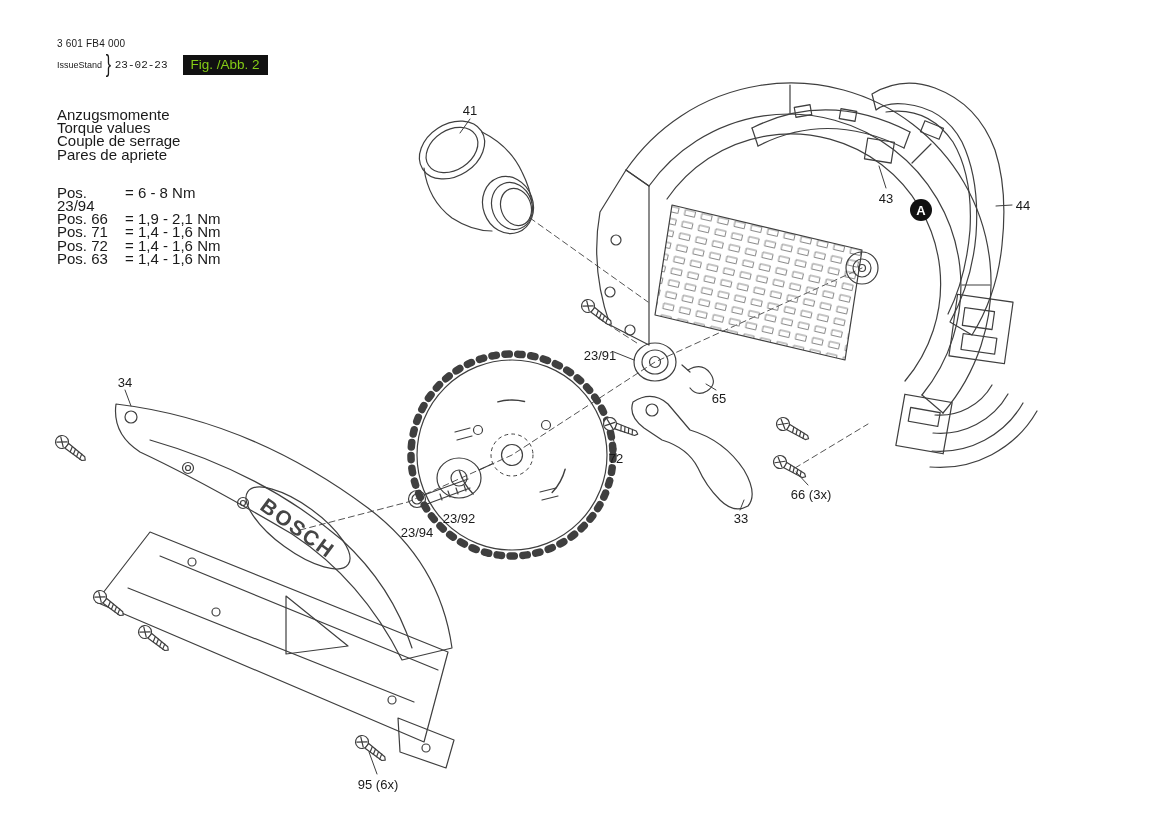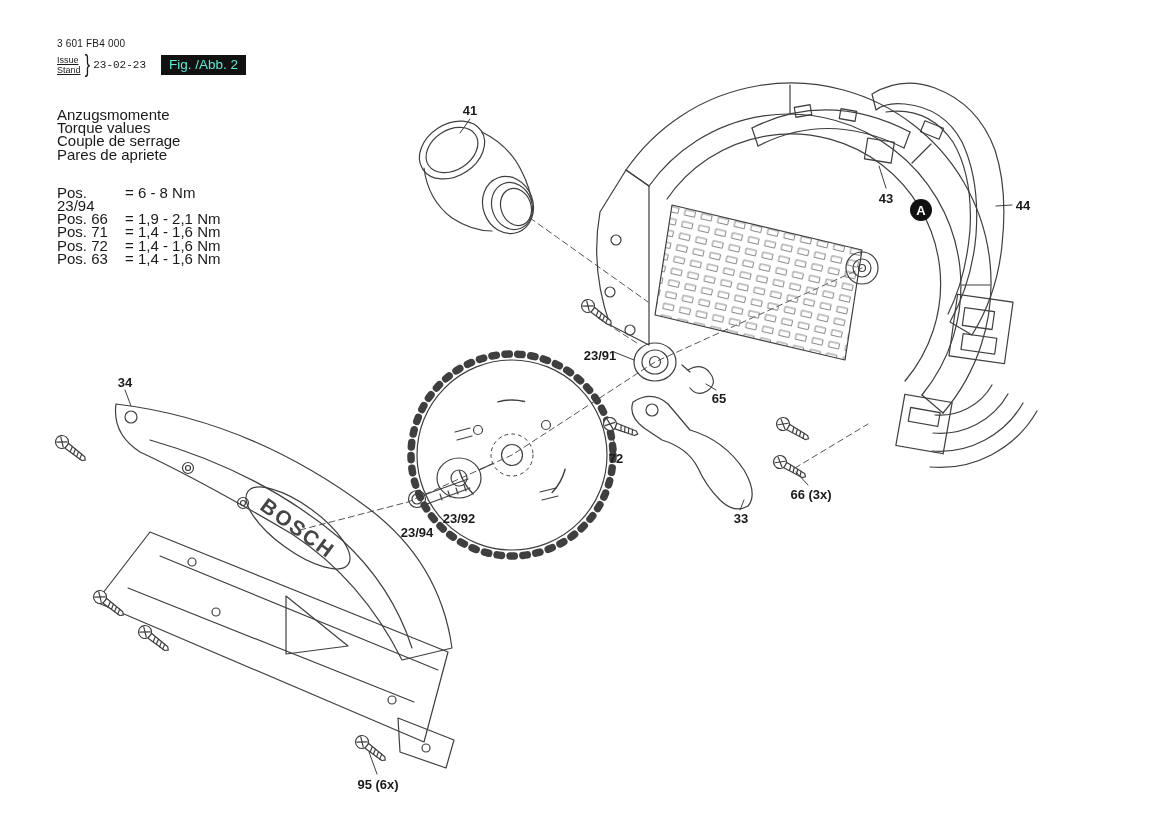--- a/index.html
+++ b/index.html
@@ -6,35 +6,35 @@
   .page{
     position:relative;width:1169px;height:826px;background:#ffffff;
     font-family:"Liberation Sans",sans-serif;color:#1a1a1a;overflow:hidden;
   }
   svg.diagram{position:absolute;left:0;top:0;z-index:1;}
 
   
   .hdr{position:absolute;left:57px;top:38px;z-index:2;}
   .pn{font-size:10px;letter-spacing:.2px;}
   .issue-row{display:flex;align-items:center;margin-top:4px;gap:3px;}
-  .is-col{display:flex;flex-direction:column;font-size:9px;line-height:10px;text-decoration:underline;}
+  .is-col{display:flex;flex-direction:row;font-size:9px;line-height:10px;}
   .brace{font-size:20px;font-weight:300;display:inline-block;transform:scale(.8,1.15);}
   .date{font-size:11px;margin-right:12px;font-family:Liberation Mono, monospace;}
-  .figbadge{background:#111;color:#5eead4;font-size:13.5px;padding:2px 8px 3px;}
+  .figbadge{background:#111;color:#84cc16;font-size:13.5px;padding:2px 8px 3px;}
 
   
   .torque{position:absolute;left:57px;top:108px;z-index:2;font-size:15px;line-height:13.2px;}
   .torque .rows{margin-top:25px;}
   .trow{display:flex;}
   .trow .pos{width:68px;}
 
   
   .plabel{
     position:absolute;transform:translate(-50%,-50%);z-index:2;
-    font-size:13px;font-weight:bold;white-space:nowrap;
+    font-size:13px;font-weight:normal;white-space:nowrap;
   }
 
   
   .footer{position:absolute;left:997px;top:733px;z-index:2;font-size:10.5px;line-height:12.5px;}
 
   
   .brandtxt{fill:#454545;stroke:none;font-family:"Liberation Sans",sans-serif;font-size:21px;font-weight:bold;letter-spacing:2px;}
   .callouttxt{fill:#ffffff;stroke:none;font-family:"Liberation Sans",sans-serif;font-size:13px;font-weight:bold;}
   .dash{stroke-dasharray:6 4;stroke-width:1;stroke:#555;}
 </style>

